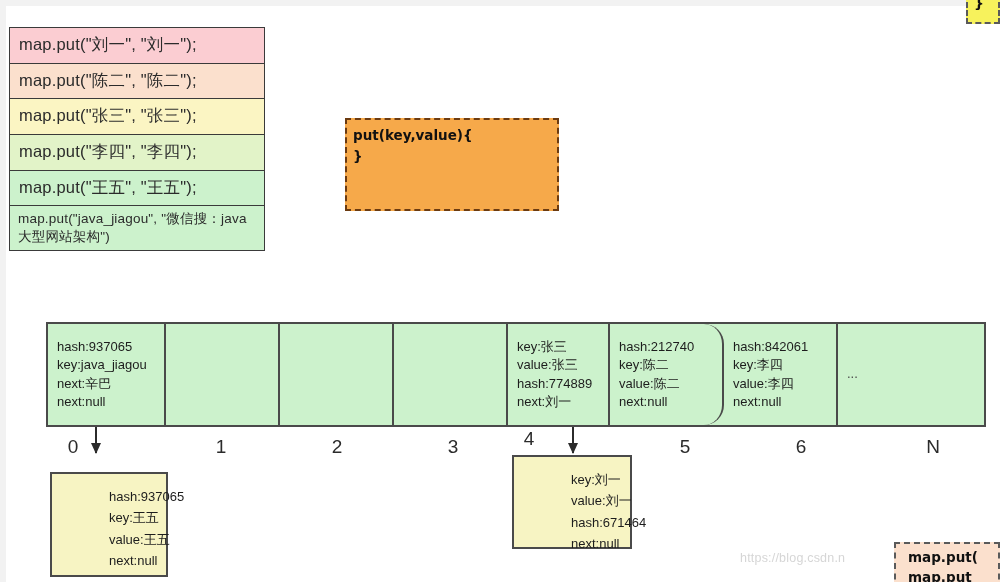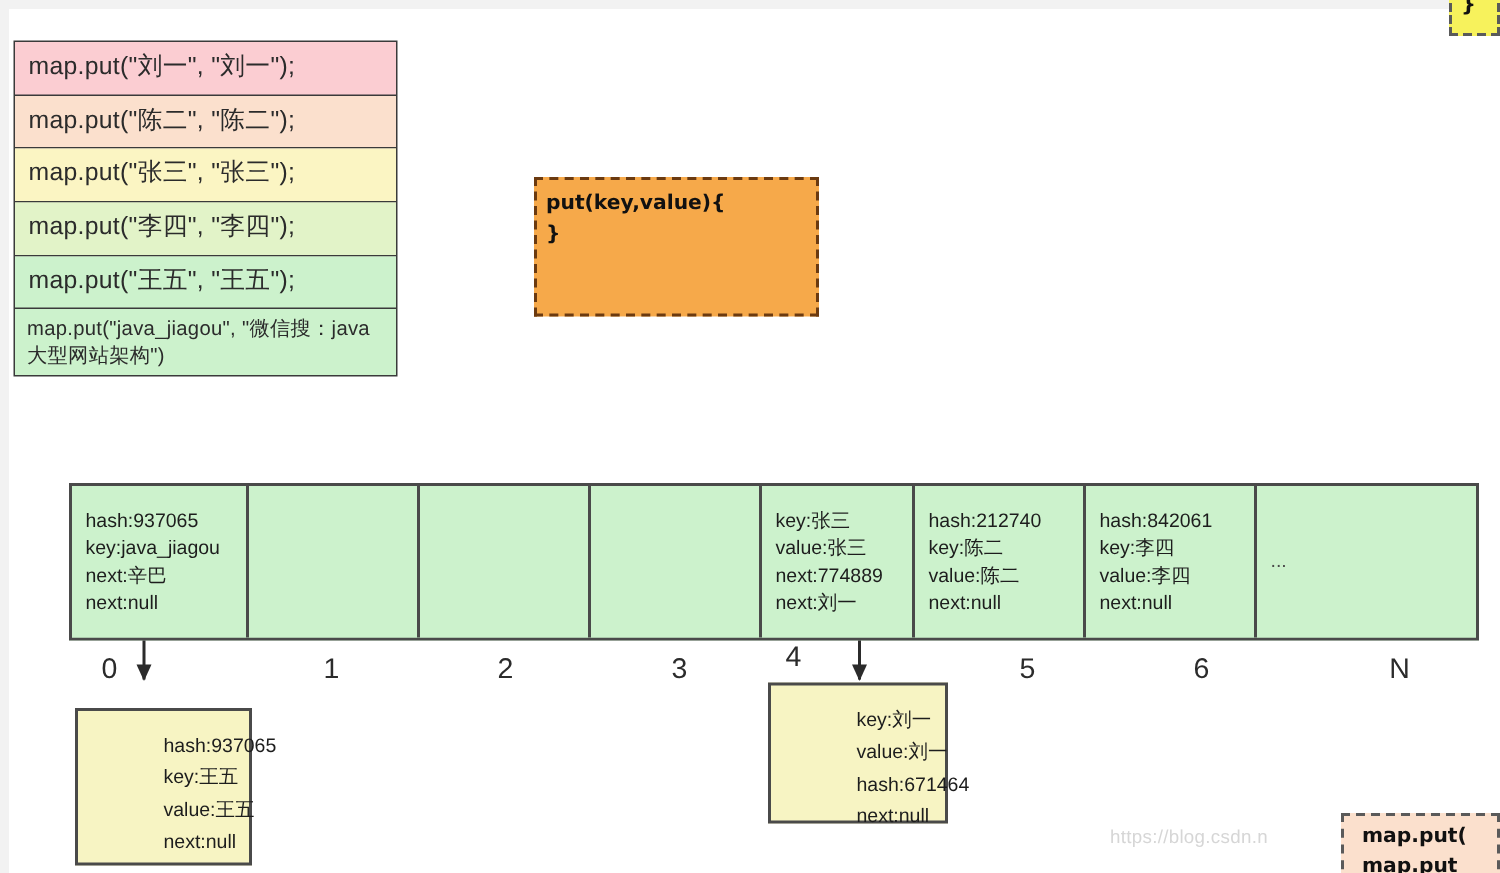--- a/index.html
+++ b/index.html
@@ -57,32 +57,31 @@
     padding: 4px 8px 5px 8px;
     line-height: 1.3;
     white-space: normal;
   }
 
   
   .code-box {
     position: absolute;
     left: 345px;
     top: 118px;
-    width: 190px;
+    width: 214px;
     height: 93px;
     background: #f6a94a;
     border: 2px dashed #6b3a10;
     box-sizing: border-box;
     padding: 5px 0 0 6px;
     font-family: "DejaVu Sans", "Liberation Sans", sans-serif;
     font-weight: bold;
     font-size: 13.5px;
     color: #111;
     line-height: 1.55;
-    margin-left: 11px;
   }
   .code-box .ind { padding-left: 16px; }
 
   
   .array-table {
     position: absolute;
     left: 46px;
     top: 322px;
     height: 105px;
     border: 2px solid #4a4a4a;
@@ -225,24 +224,24 @@
         <span class="ln">key:java_jiagou</span>
         <span class="ln">next:辛巴</span>
         <span class="ln">next:null</span>
       </div>
       <div class="cell" style="width: 114px; background: rgb(204, 242, 204);"></div>
       <div class="cell" style="width: 114px; background: rgb(204, 242, 204);"></div>
       <div class="cell" style="width: 114px; background: rgb(204, 242, 204);"></div>
       <div class="cell" style="width: 102px; background: rgb(204, 242, 204);">
         <span class="ln">key:张三</span>
         <span class="ln">value:张三</span>
-        <span class="ln">next:774889</span>
+        <span class="ln">hash:774889</span>
         <span class="ln">next:刘一</span>
       </div>
-      <div class="cell" style="width: 114px; background: rgb(204, 242, 204);">
+      <div class="cell" style="width: 114px; background: rgb(204, 242, 204); border-radius: 20px;">
         <span class="ln">hash:212740</span>
         <span class="ln">key:陈二</span>
         <span class="ln">value:陈二</span>
         <span class="ln">next:null</span>
       </div>
       <div class="cell" style="width: 114px; background: rgb(204, 242, 204);">
         <span class="ln">hash:842061</span>
         <span class="ln">key:李四</span>
         <span class="ln">value:李四</span>
         <span class="ln">next:null</span>

